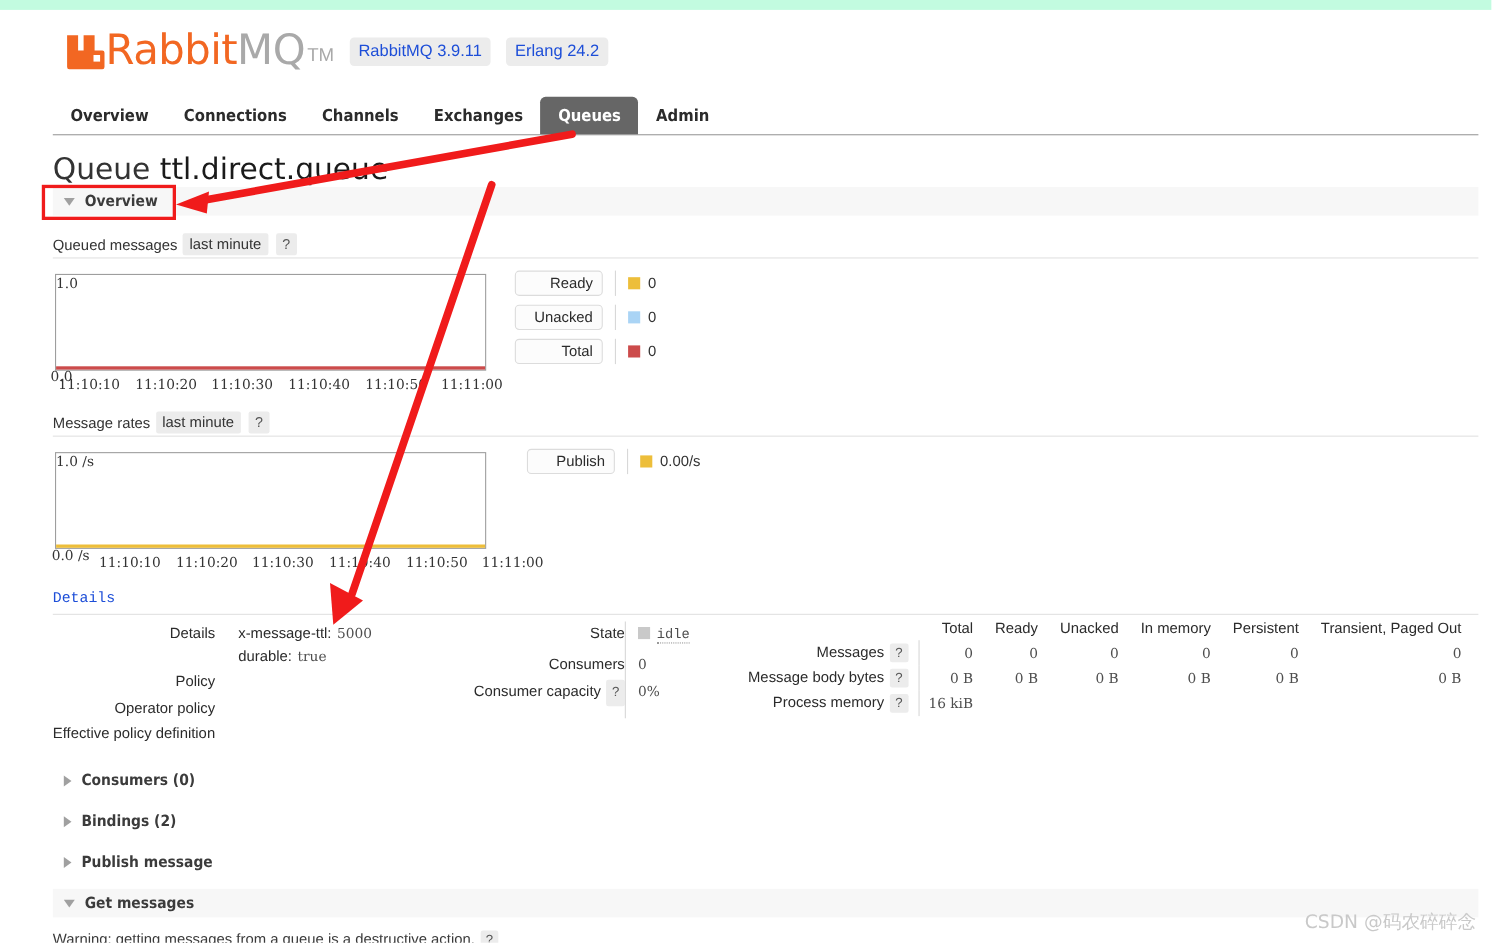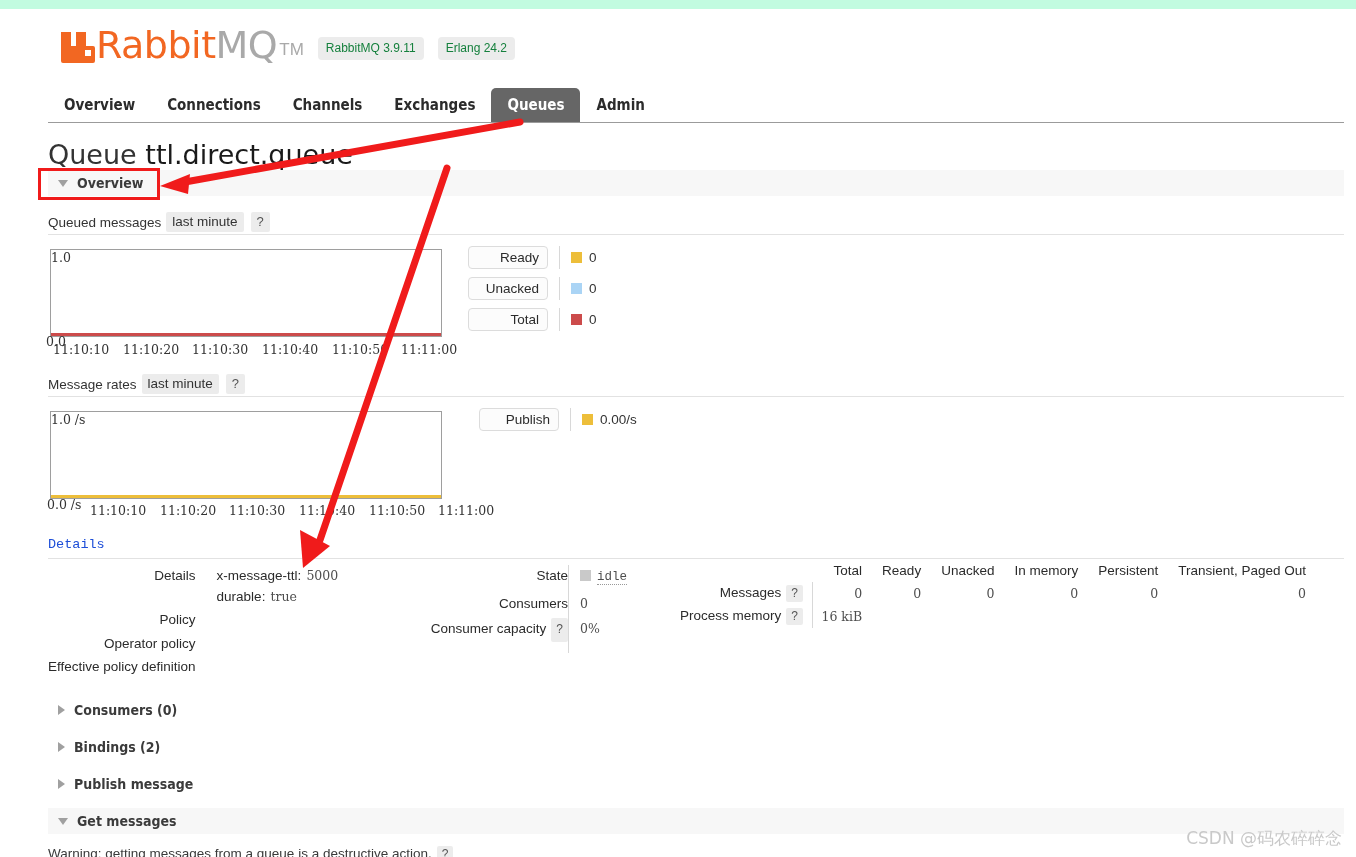--- a/index.html
+++ b/index.html
@@ -42,22 +42,22 @@
     color: #a9a9a9; font-weight: 400;
     letter-spacing: -0.5px;
     font-family: "DejaVu Sans", sans-serif;
   }
   .logo-tm {
     font-size: 17px; color: #a9a9a9;
     margin-left: 2px; margin-bottom: 4px; margin-top: 12px;
   }
   .pill {
     background: #ececec;
-    color: #15803d;
-    font-size: 12px;
+    color: #1d4ed8;
+    font-size: 15px;
     padding: 4px 8px 5px 8px;
     border-radius: 4px;
     margin-bottom: 4px;
     white-space: nowrap;
   }
 
   
   .nav {
     position: absolute; left: 48px; top: 88px;
     width: 1296px; height: 35px;
@@ -448,20 +448,30 @@
         <td class="rowlab"><span>Messages</span><span class="help-sq">?</span></td>
         <td class="bar"></td>
         <td class="num">0</td>
         <td class="num">0</td>
         <td class="num">0</td>
         <td class="num">0</td>
         <td class="num">0</td>
         <td class="num">0</td>
       </tr>
       <tr>
+        <td class="rowlab"><span>Message body bytes</span><span class="help-sq">?</span></td>
+        <td class="bar"></td>
+        <td class="num">0 B</td>
+        <td class="num">0 B</td>
+        <td class="num">0 B</td>
+        <td class="num">0 B</td>
+        <td class="num">0 B</td>
+        <td class="num">0 B</td>
+      </tr>
+      <tr>
         <td class="rowlab"><span>Process memory</span><span class="help-sq">?</span></td>
         <td class="bar"></td>
         <td class="num" style="text-align:left; padding-left:8px;">16 kiB</td>
         <td></td>
           <td></td>
           <td></td>
           <td></td>
           <td></td>
       </tr>
     </tbody>

